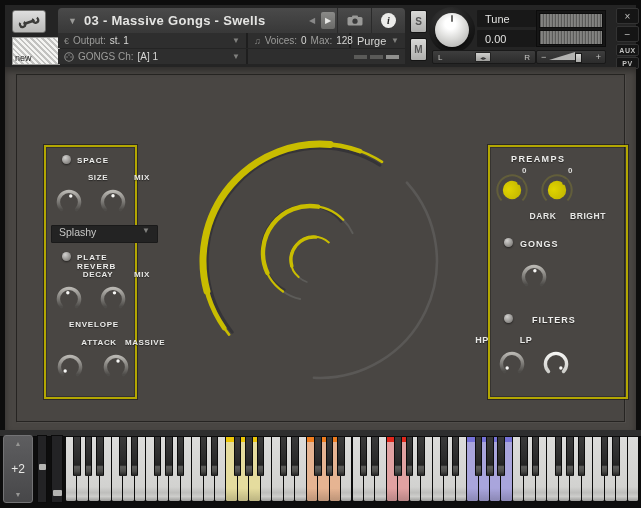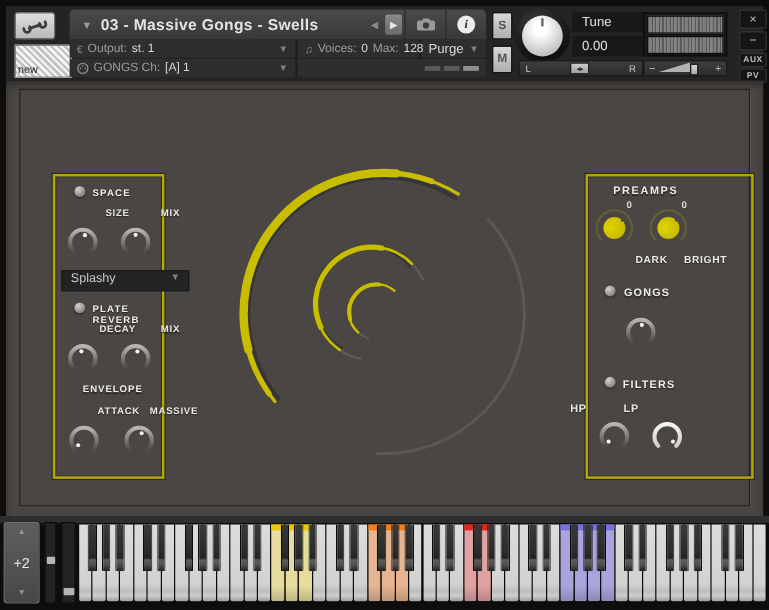--- a/index.html
+++ b/index.html
@@ -339,21 +339,21 @@
       <div class="abs k-label" style="left:98px;top:64px;font-size:8.5px;">BRIGHT</div>
 
       <div class="abs led" style="left:14px;top:91px;"></div>
       <div class="abs sec-label" style="left:30px;top:92px;font-size:9px;">GONGS</div>
       <div class="abs" style="left:29px;top:115px;"><svg width="30" height="30" viewBox="0 0 30 30">
             <path d="M 7.5 22.5 A 10.6 10.6 0 1 1 22.5 22.5" fill="none" stroke="url(#kg)" stroke-width="3.4" stroke-linecap="round"></path>
             <circle cx="15.89" cy="8.76" r="1.7" fill="#f7f7f5"></circle>
           </svg></div>
 
       <div class="abs led" style="left:14px;top:167px;"></div>
-      <div class="abs sec-label" style="left:29px;top:168px;font-size:9px;">FILTERS</div>
+      <div class="abs sec-label" style="left:42px;top:168px;font-size:9px;">FILTERS</div>
       <div class="abs k-label" style="left:-8px;top:188px;font-size:9px;">HP</div>
       <div class="abs k-label" style="left:36px;top:188px;font-size:9px;">LP</div>
       <div class="abs" style="left:7px;top:202px;"><svg width="30" height="30" viewBox="0 0 30 30">
             <path d="M 7.5 22.5 A 10.6 10.6 0 1 1 22.5 22.5" fill="none" stroke="url(#kg)" stroke-width="3.4" stroke-linecap="round"></path>
             <circle cx="10.15" cy="19.02" r="1.7" fill="#f7f7f5"></circle>
           </svg></div>
       <div class="abs" style="left:51px;top:202px;"><svg width="30" height="30" viewBox="0 0 30 30">
             <path d="M 7.5 22.5 A 10.6 10.6 0 1 1 22.5 22.5" fill="none" stroke="url(#kgb)" stroke-width="3.4" stroke-linecap="round"></path>
             <circle cx="19.85" cy="19.02" r="1.7" fill="#f7f7f5"></circle>
           </svg></div>

